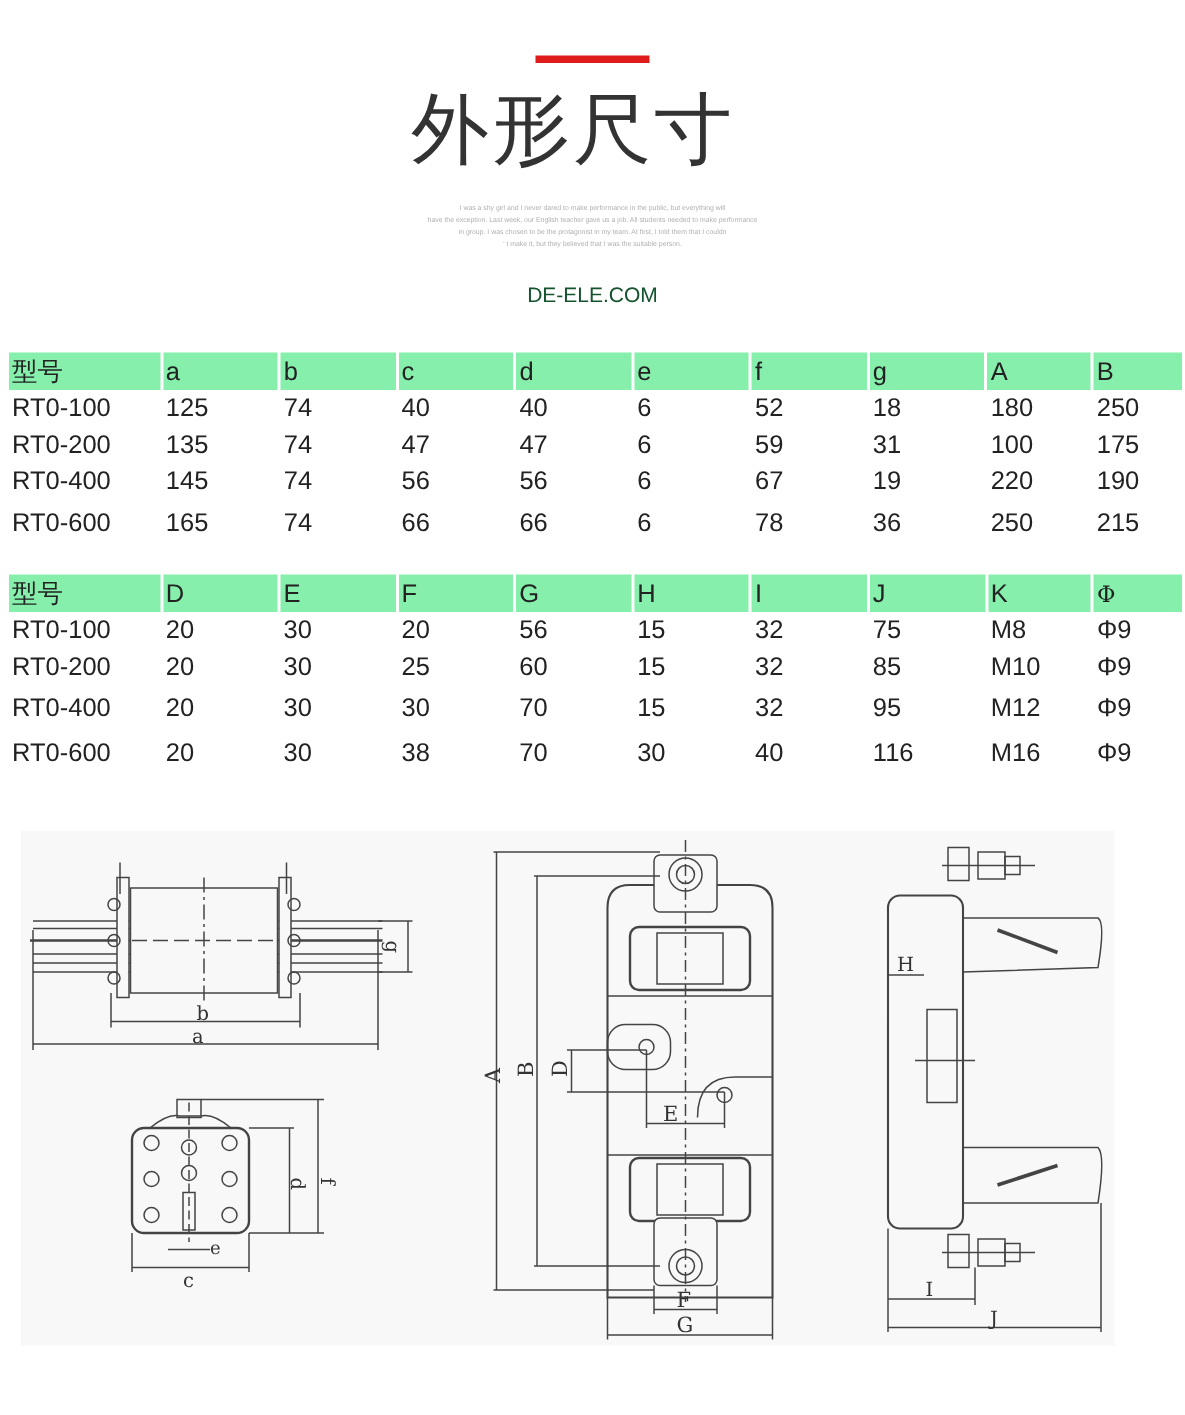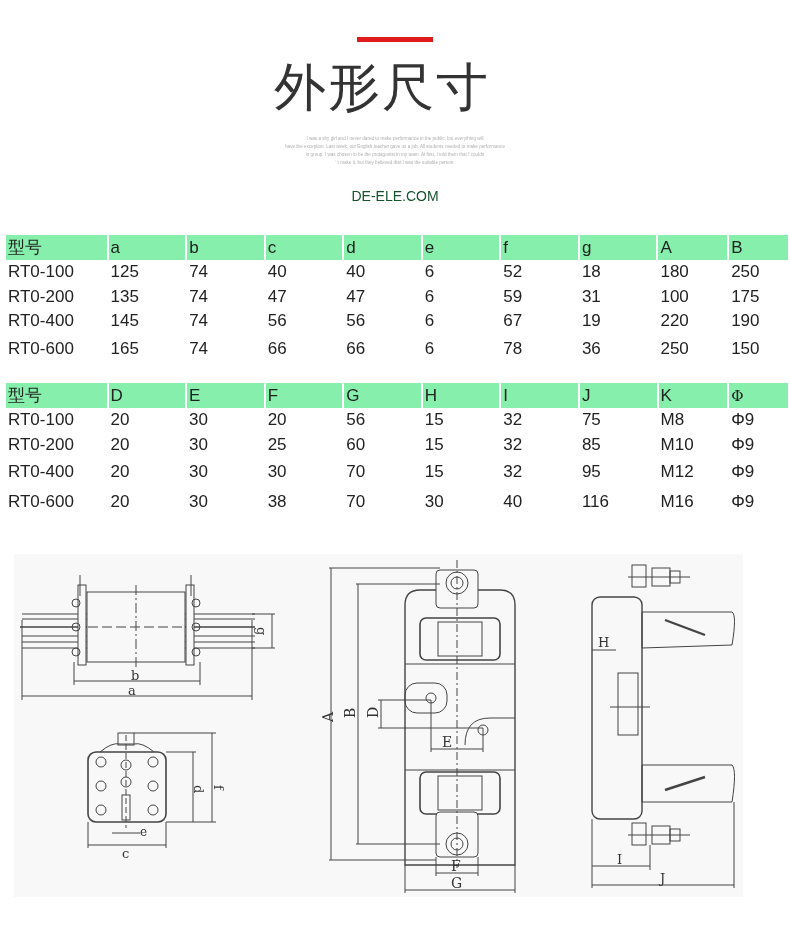--- a/index.html
+++ b/index.html
@@ -90,21 +90,21 @@
   <tr class="row-tall">
     <td>RT0-600</td>
     <td>165</td>
     <td>74</td>
     <td>66</td>
     <td>66</td>
     <td>6</td>
     <td>78</td>
     <td>36</td>
     <td>250</td>
-    <td>150</td>
+    <td>215</td>
   </tr>
 </tbody>
   </table>
 
 <table class="spec" id="t2">
   <tbody>
       <tr class="head">
     <td class="c0">型号</td>
     <td class="cn">D</td>
     <td class="cn">E</td>

